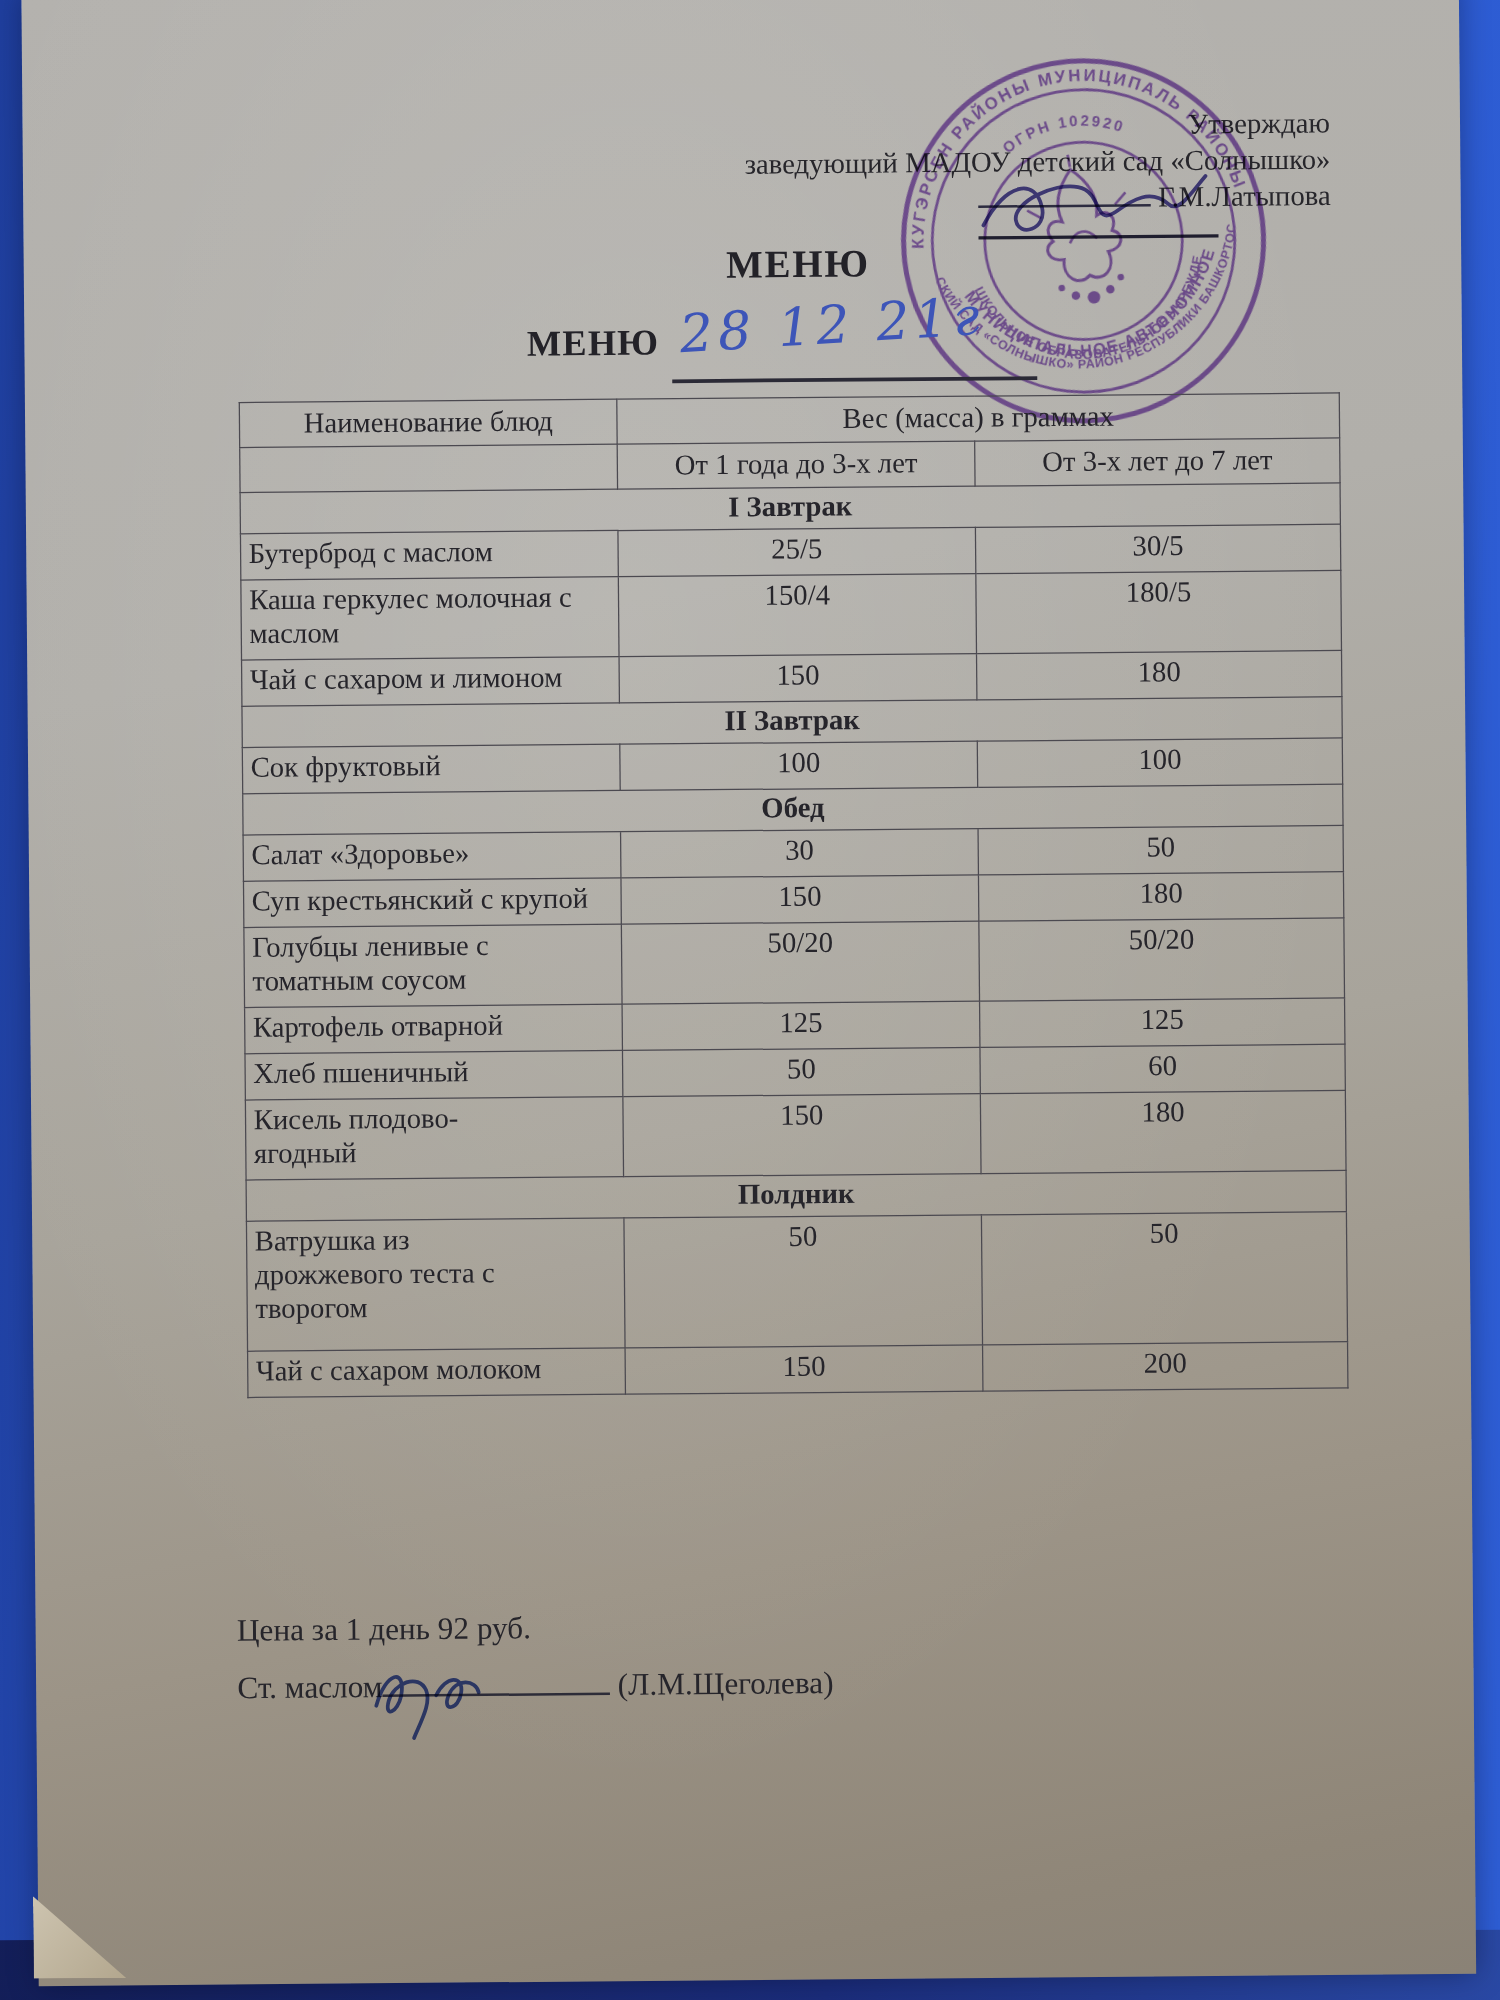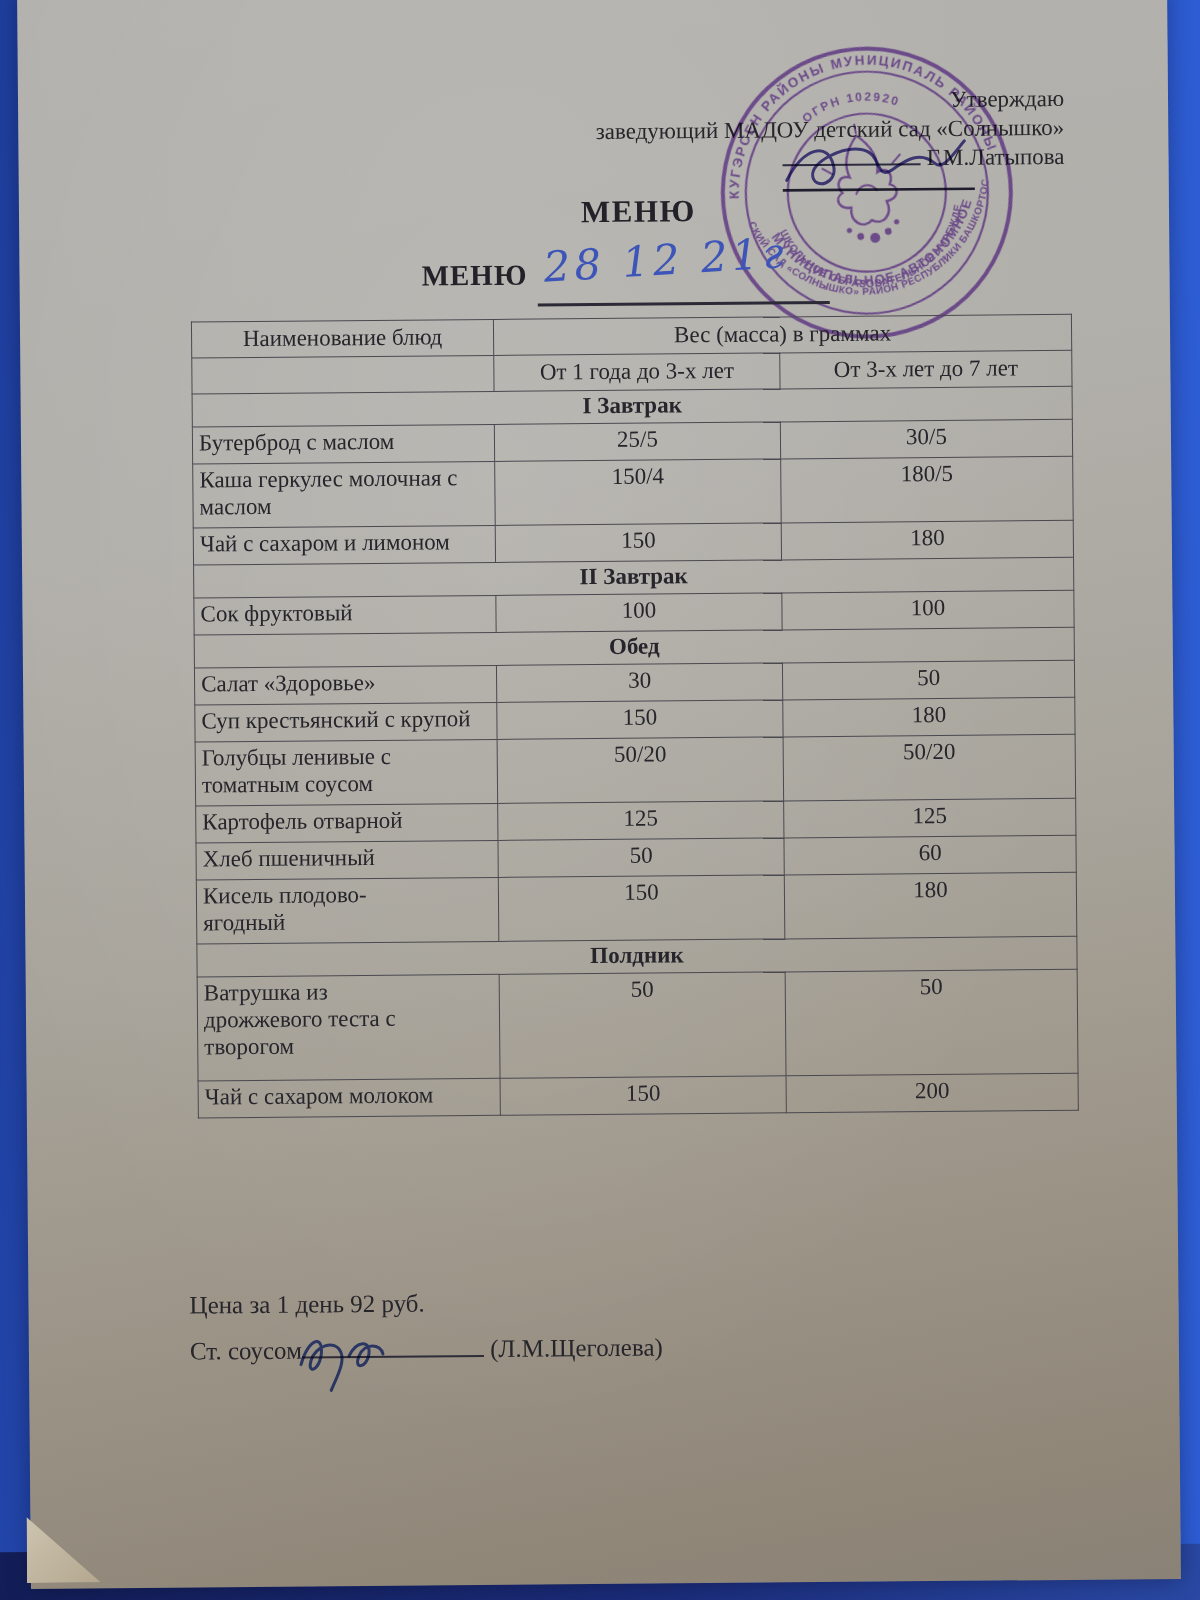--- a/index.html
+++ b/index.html
@@ -229,20 +229,20 @@
       </tr>
       <tr>
         <td class="dish">Чай с сахаром молоком</td>
         <td class="val">150</td>
         <td class="val">200</td>
       </tr>
     </tbody>
   </table>
 
   <div class="price-line">Цена за 1 день 92 руб.</div>
-  <div class="chef-line"><span>Ст. соусом</span><span class="chef-underline"></span> <span>(Л.М.Щеголева)</span></div>
+  <div class="chef-line"><span>Ст. маслом</span><span class="chef-underline"></span> <span>(Л.М.Щеголева)</span></div>
 
   <svg class="chef-sig" viewBox="0 0 130 70">
     <path d="M 14,42 C 22,14 38,12 34,34 C 31,48 20,52 24,38 C 28,24 48,16 54,30 C 58,40 50,54 44,68 M 62,34 C 70,18 84,18 82,32 C 80,46 66,48 72,34 C 78,20 94,22 96,32" fill="none" stroke="#3d55b8" stroke-width="3" stroke-linecap="round" opacity="0.95"></path>
   </svg>
 
   <div class="fold"></div>
 </div>
 
 </body></html>

